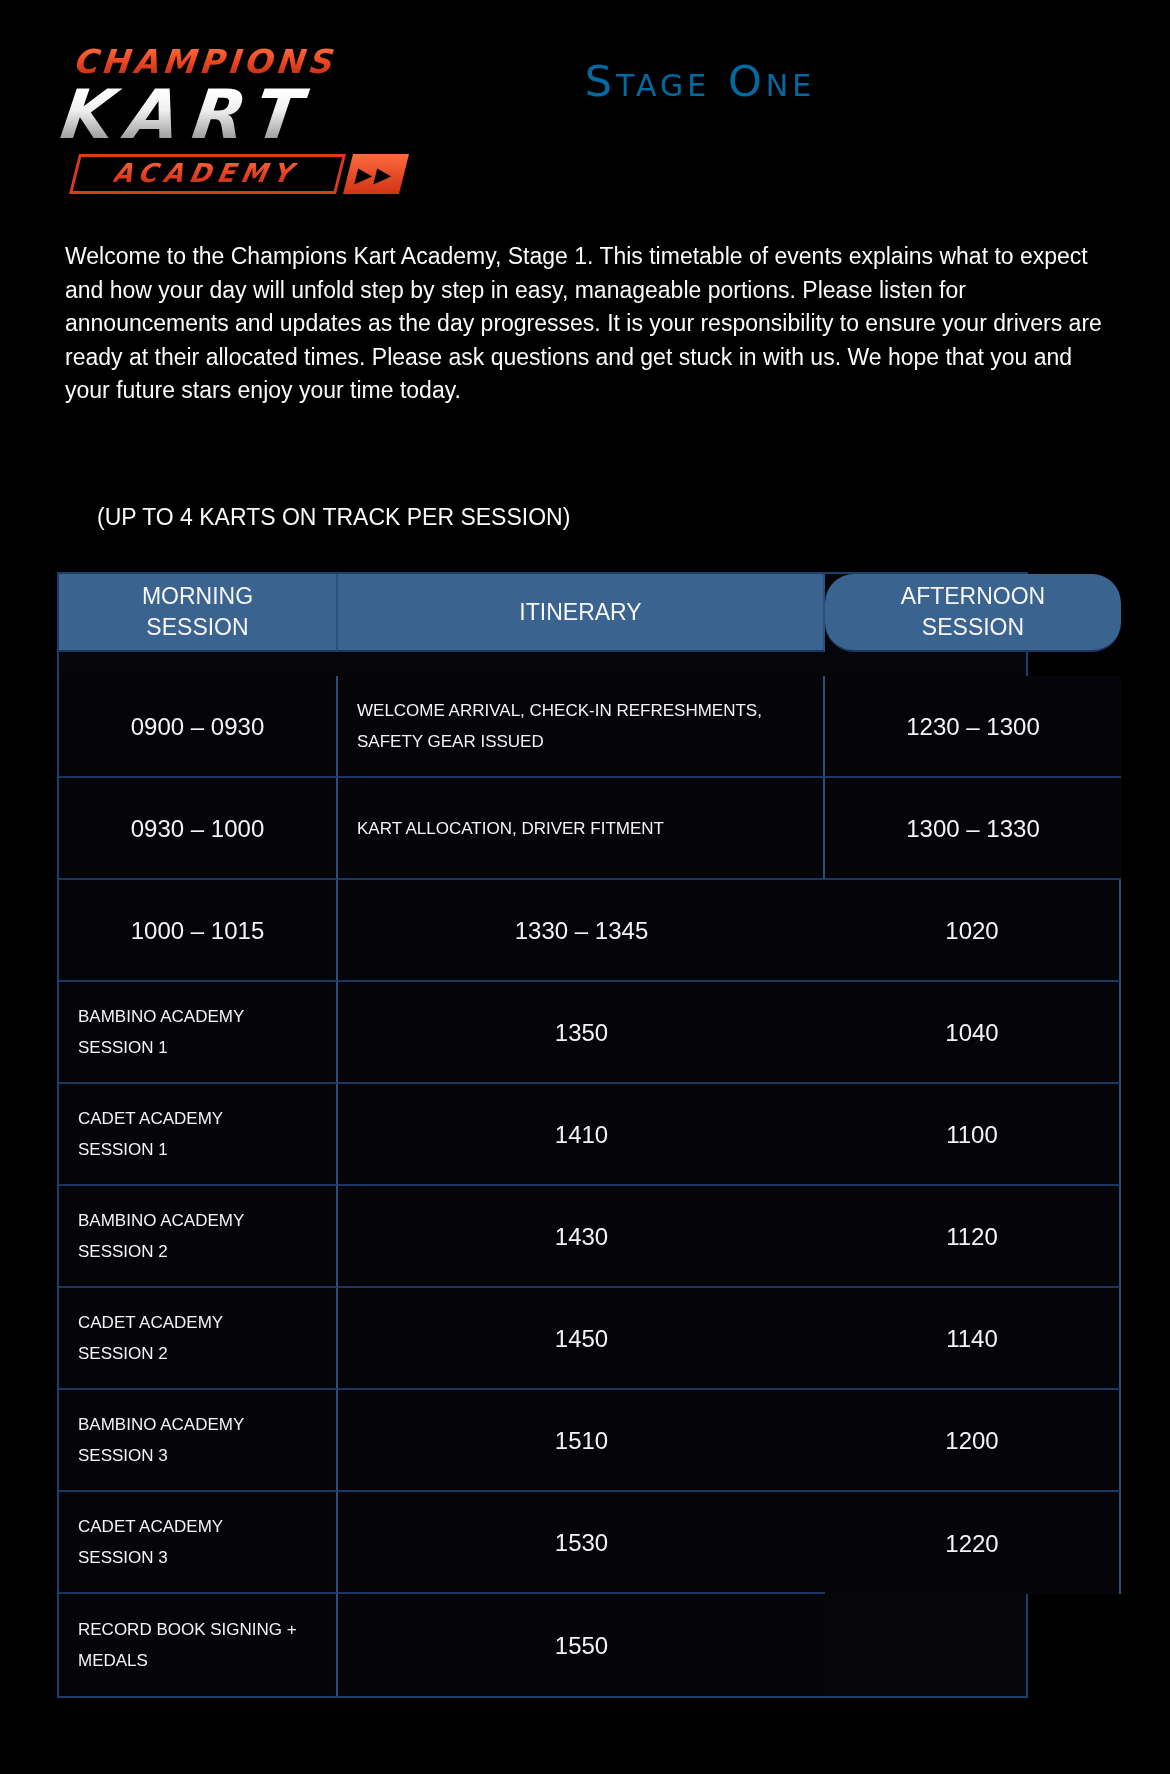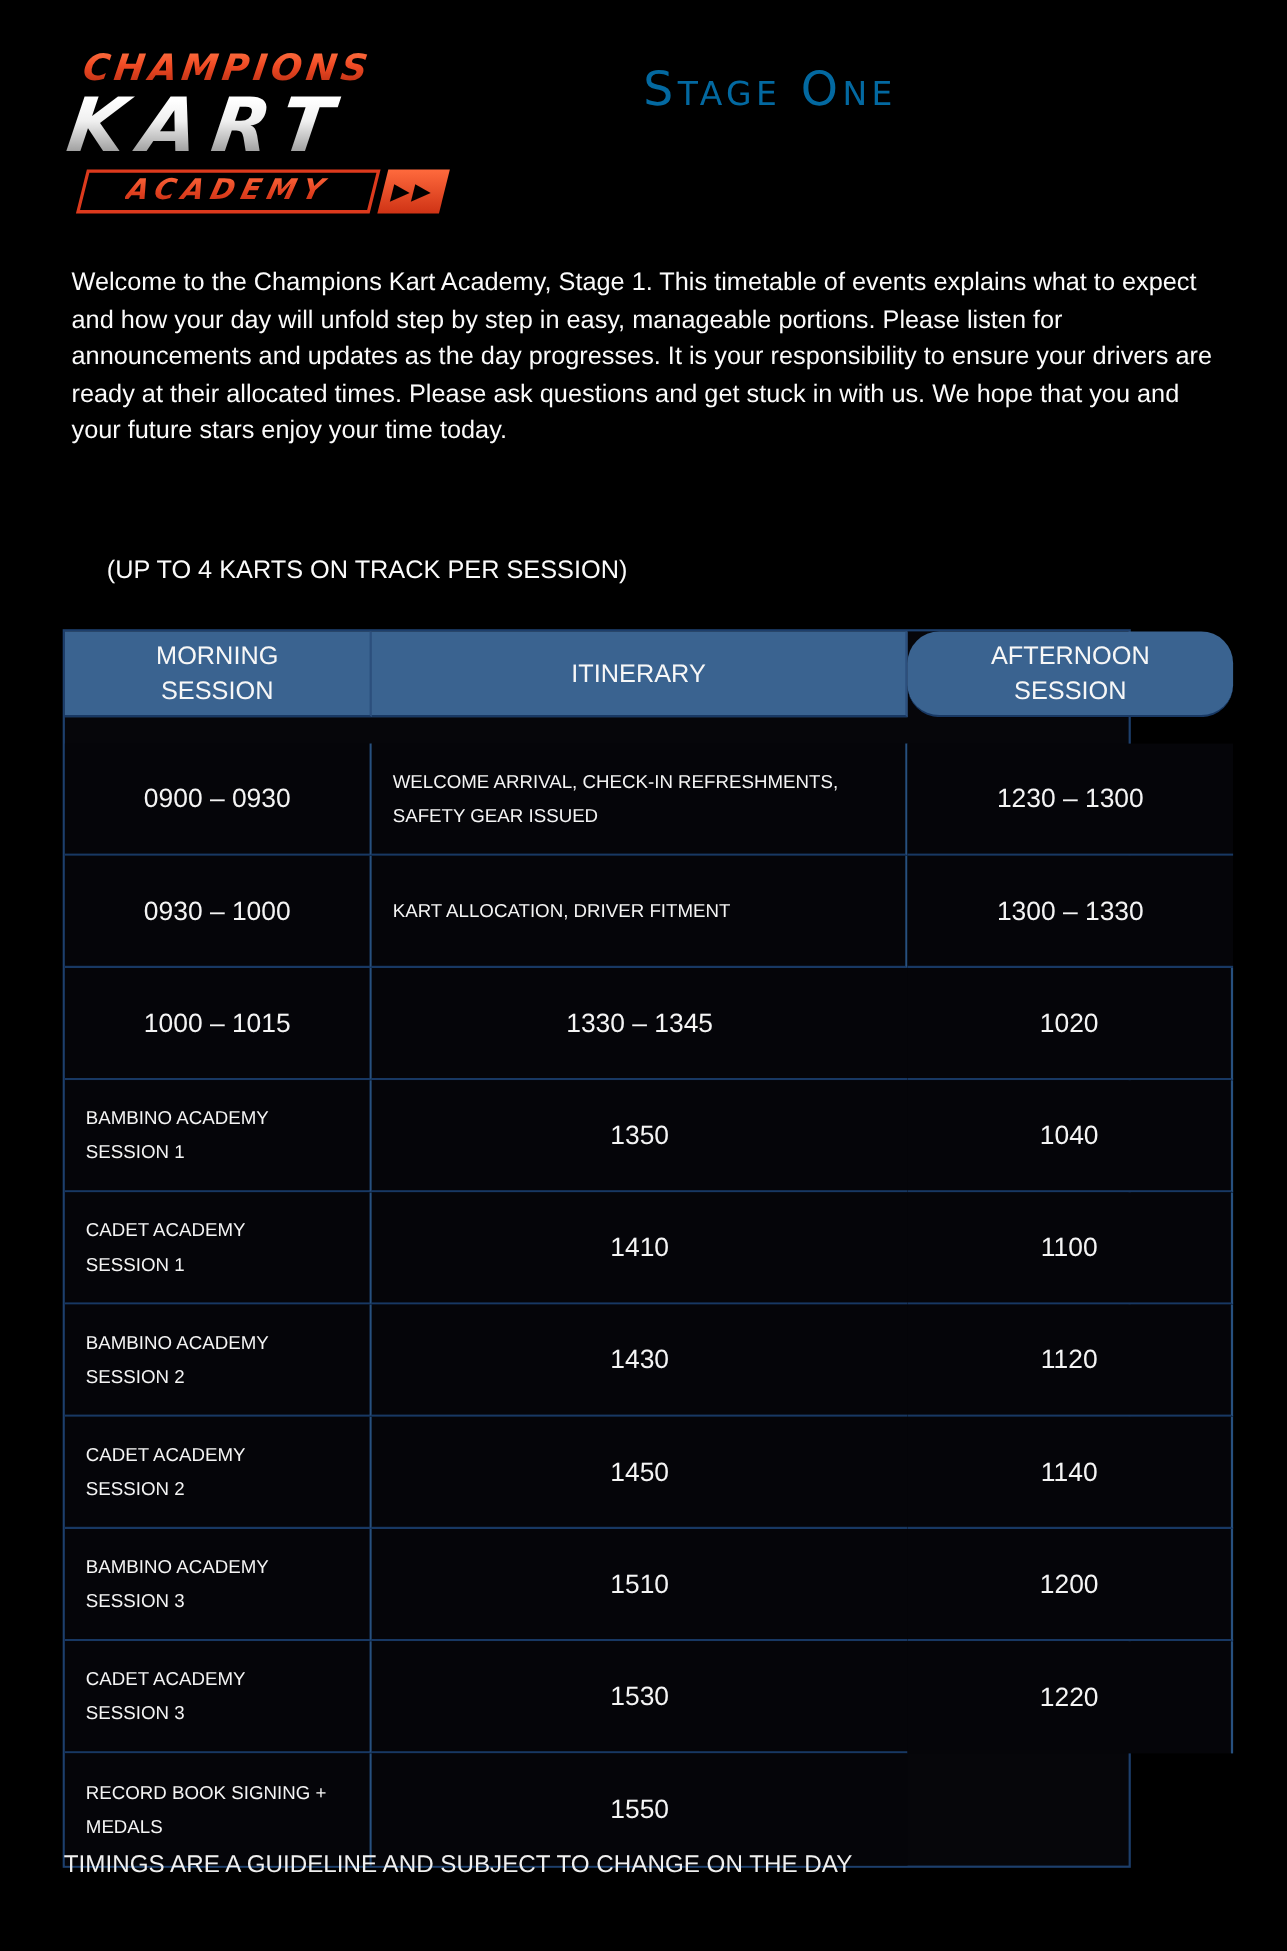--- a/index.html
+++ b/index.html
@@ -156,15 +156,14 @@
     <div class="cell c1">1200</div>
     <div class="cell itin c2">CADET ACADEMY SESSION 3</div>
     <div class="cell c3">1530</div>
 
     <div class="cell c1 trow-last-c" style="border-bottom:none;">1220</div>
     <div class="cell itin c2" style="border-bottom:none;">RECORD BOOK SIGNING + MEDALS</div>
     <div class="cell c3" style="border-bottom:none;">1550</div>
 
   </div>
 
-  <div class="footer-note">TIMINGS ARE A GUIDELINE AND SUBJECT TO CHANGE ON THE DAY</div>
 
 </div>
 
 </body></html>

